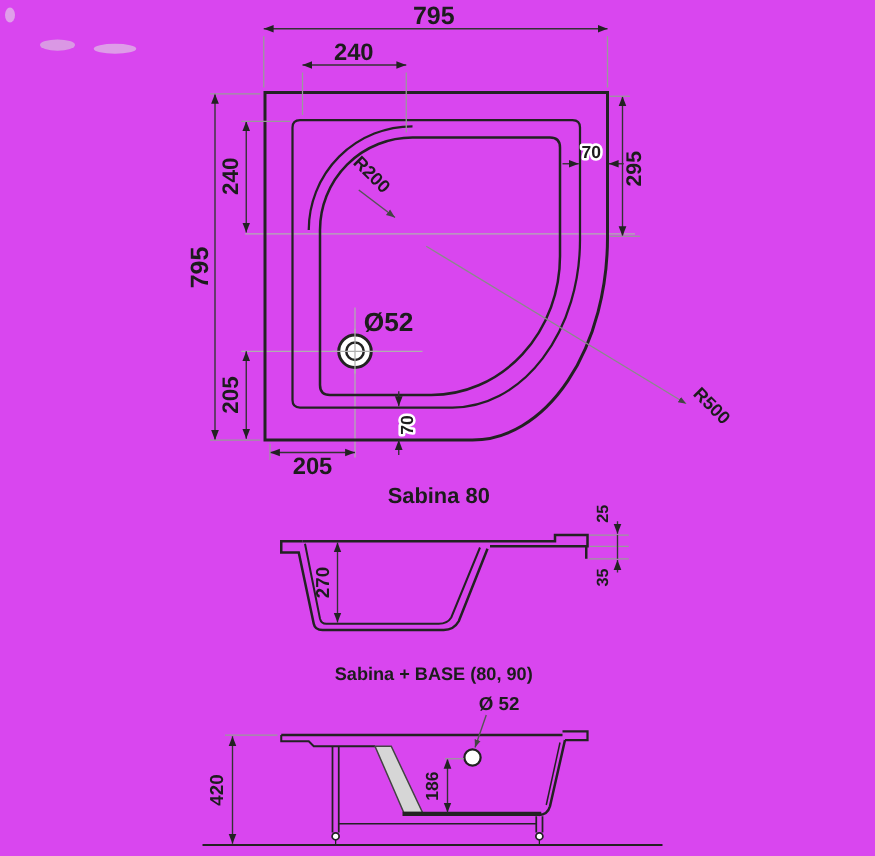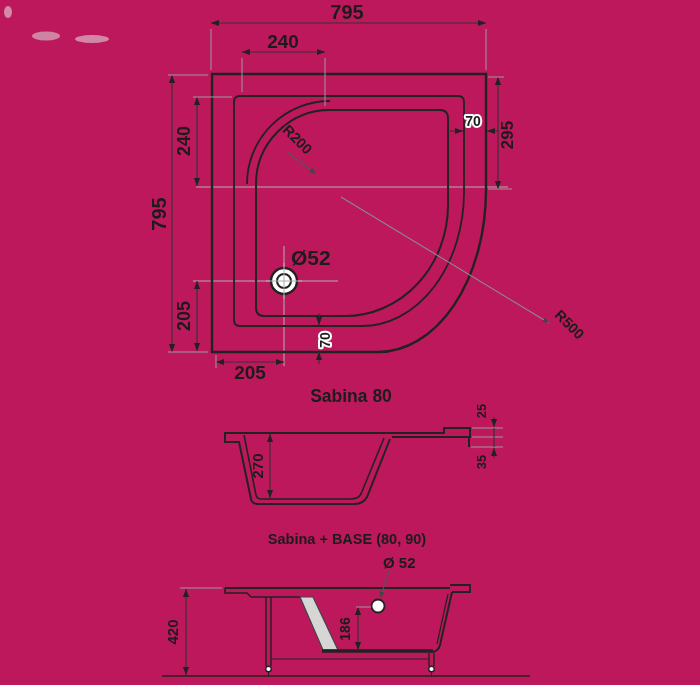--- a/index.html
+++ b/index.html
@@ -1,16 +1,16 @@
 <!DOCTYPE html>
 <html><head>
 <meta charset="utf-8">
 <style>
   html,body{margin:0;padding:0;background:#fff;}
-  #stage{position:relative;width:700px;height:685px;background:#be185d;overflow:hidden;
+  #stage{position:relative;width:700px;height:685px;background:#d946ef;overflow:hidden;
          font-family:"Liberation Sans",sans-serif;text-align:right;}
   svg{position:absolute;left:0;top:0;}
   text{font-family:"Liberation Sans","DejaVu Sans",sans-serif;font-weight:bold;fill:#1c1c1c;}
   .halo{paint-order:stroke;stroke:#ffffff;stroke-width:4px;stroke-linejoin:round;}
 </style>
 </head>
 <body>
 
 <div id="stage">
 <svg width="700" height="685" viewBox="0 0 700 685">

